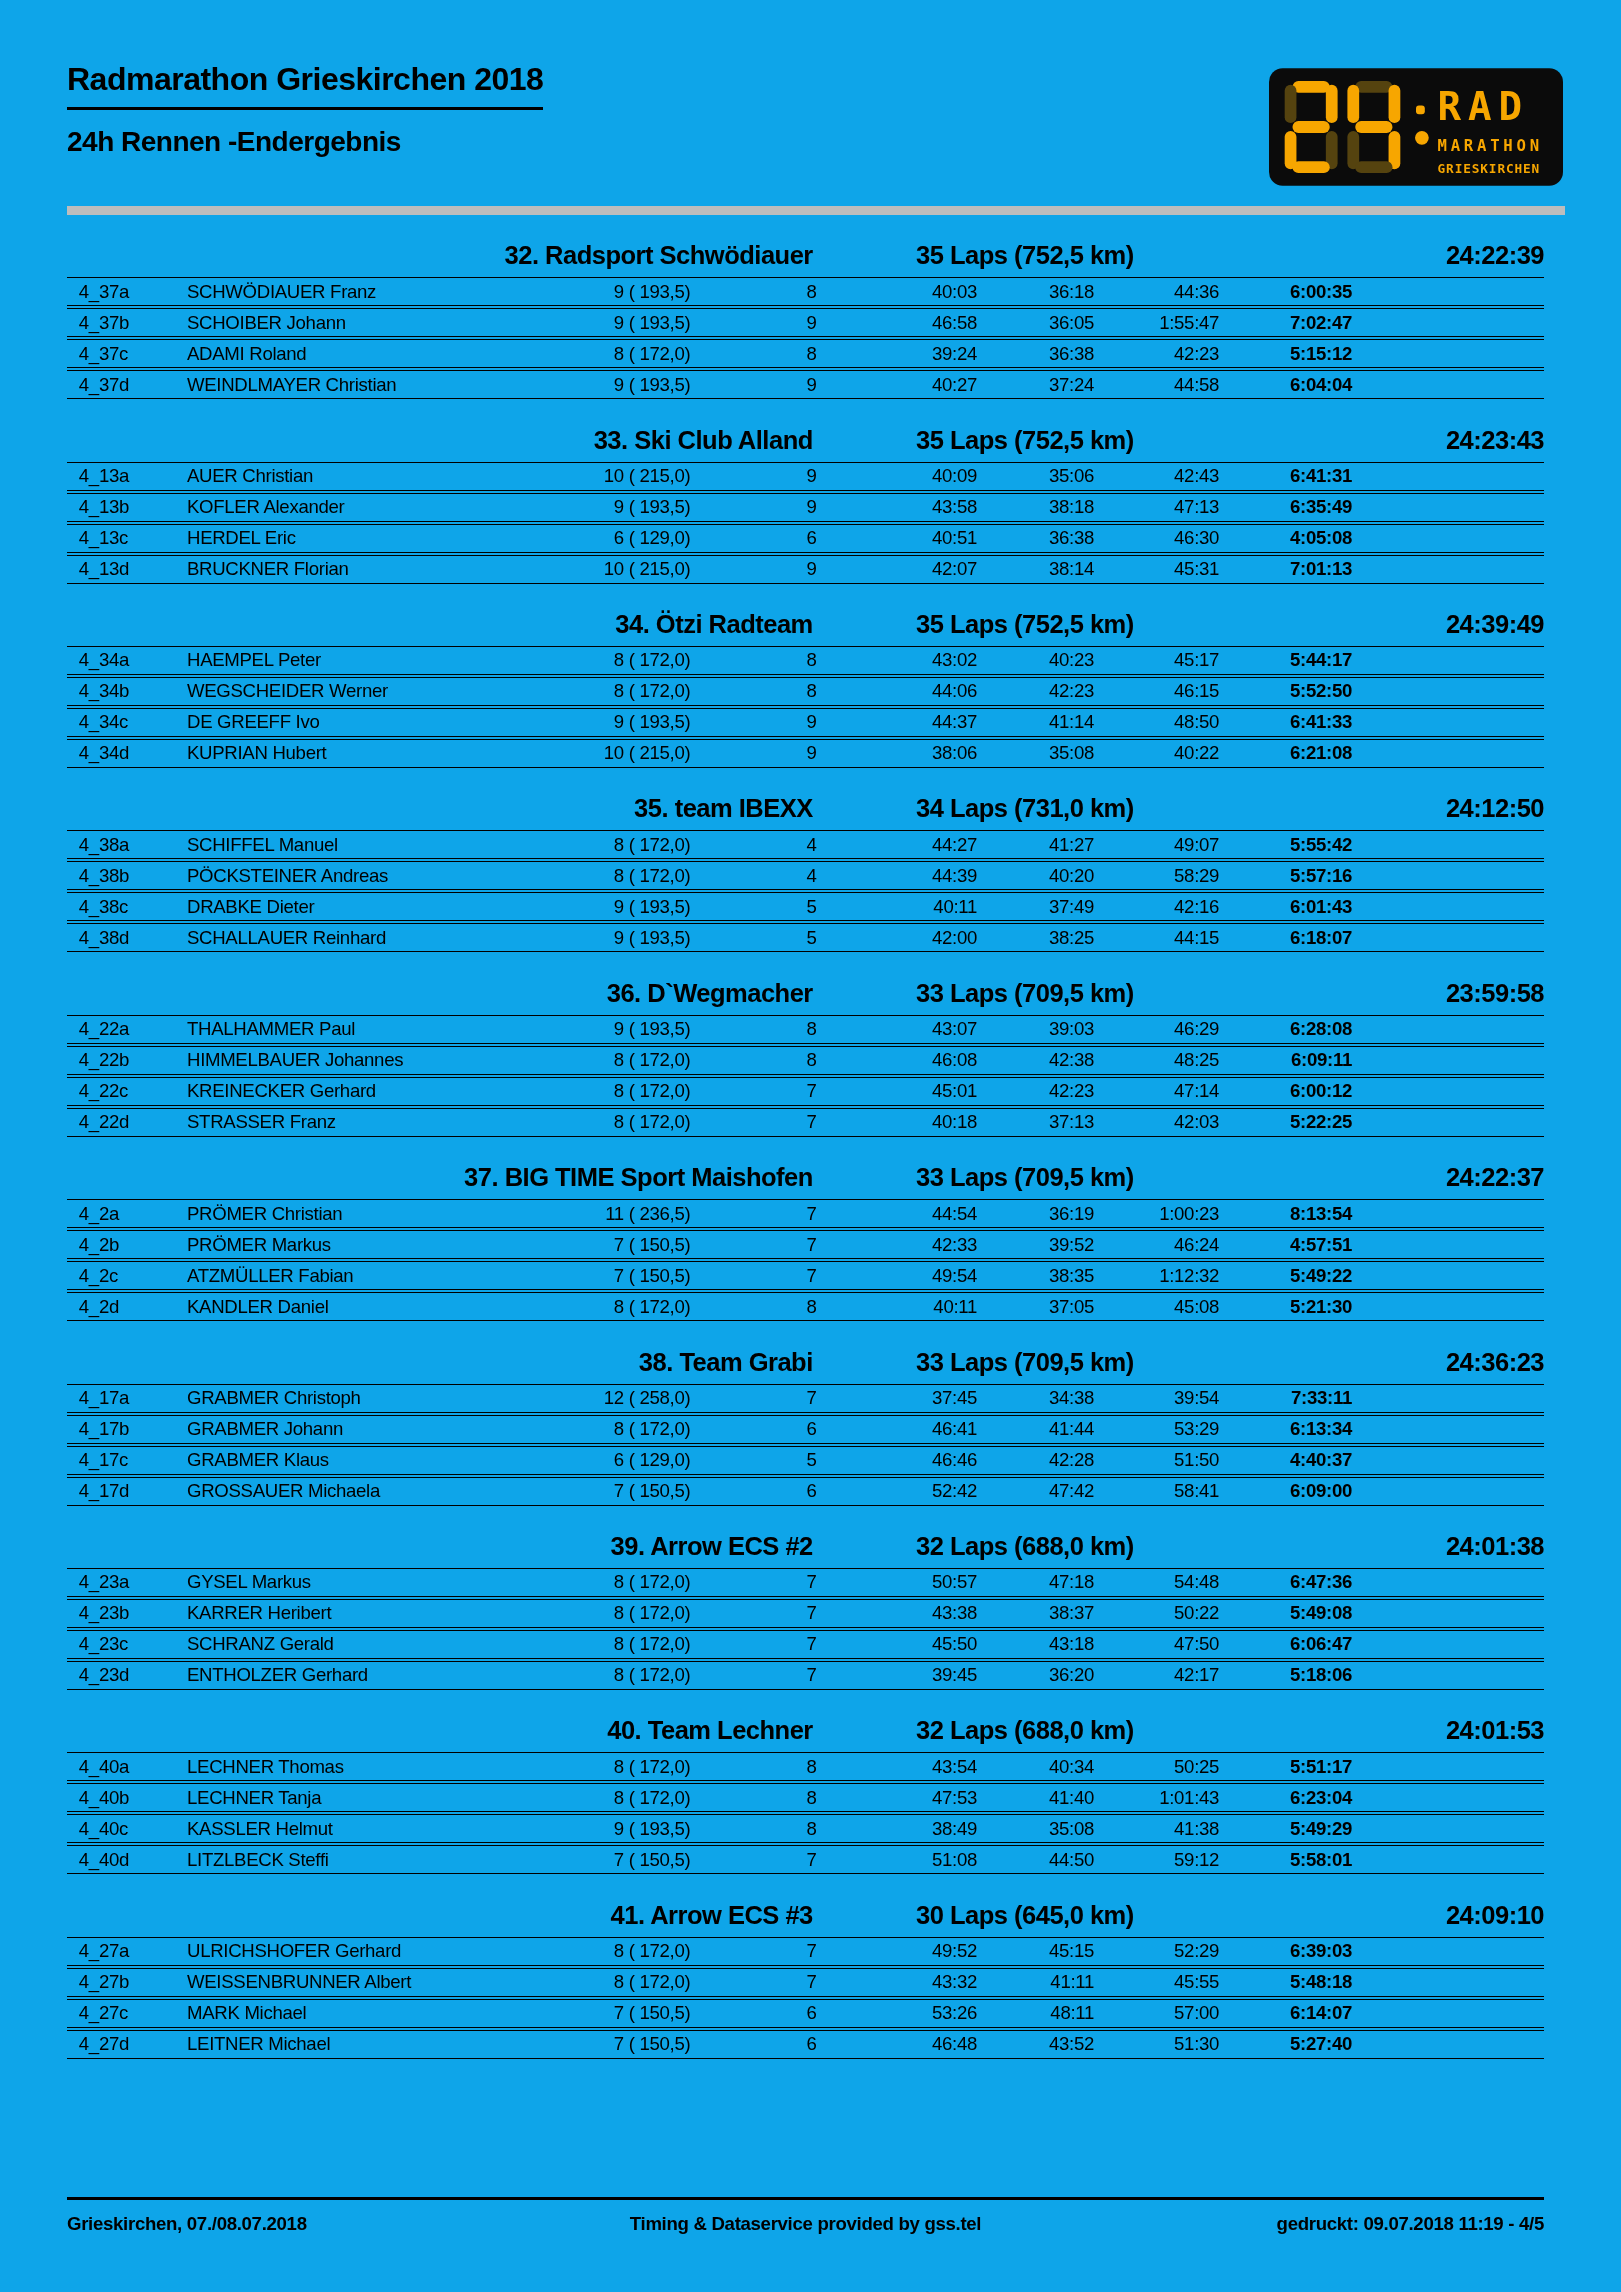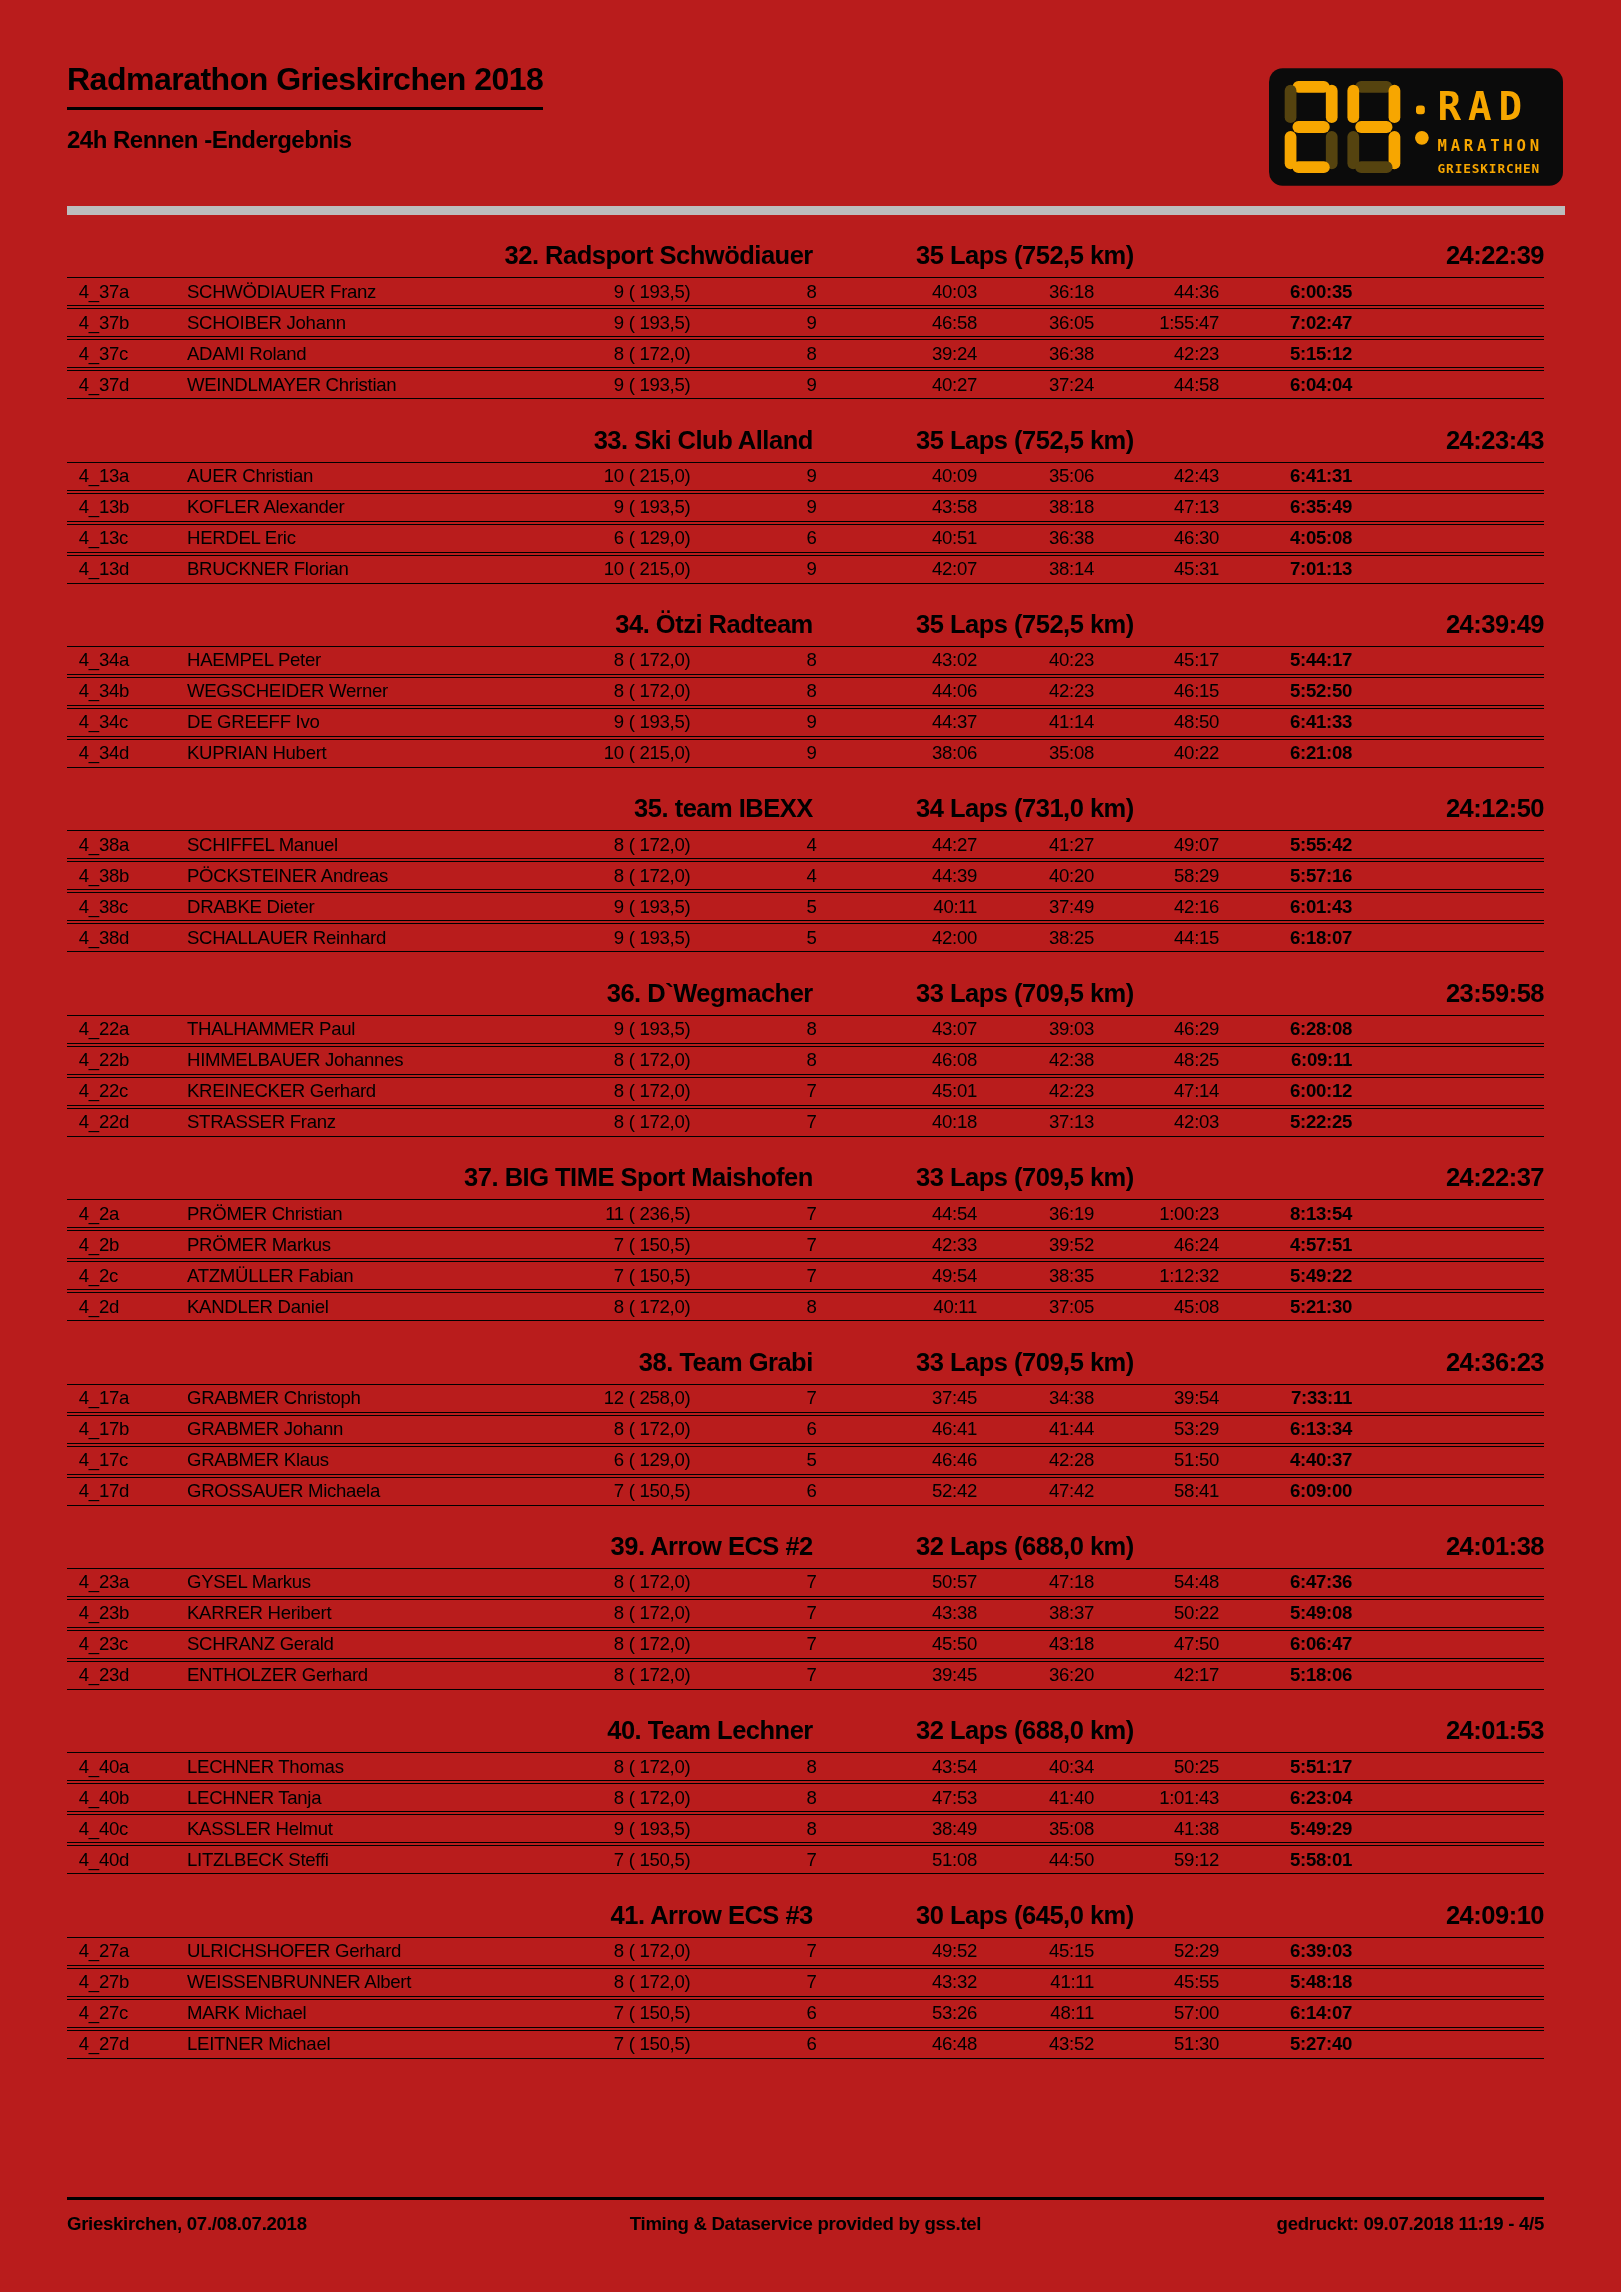--- a/index.html
+++ b/index.html
@@ -2,29 +2,29 @@
 <html style="--seg-lit: #F7A600; --seg-dim: #55430F;"><head>
 <meta charset="utf-8">
 <style>
   * { margin:0; padding:0; box-sizing:border-box; }
   html,body { background:#ffffff; }
   body {
     width:1621px; height:2293px; position:relative;
     font-family:"Liberation Sans", sans-serif; color:#000;
     letter-spacing:-0.3px;
   }
-  .page { position:absolute; inset:0; background:#b91c1c; }
+  .page { position:absolute; inset:0; background:#0ea5e9; }
 
   
   .doc-header { position:absolute; top:61px; left:67px; right:63px; }
   .doc-title {
     display:inline-block; font-size:32px; font-weight:bold;
     border-bottom:3.9px solid #000; padding-bottom:8.8px; letter-spacing:-0.5px;
   }
-  .doc-subtitle { margin-top:16.7px; font-size:24px; font-weight:bold; letter-spacing:-0.5px; }
+  .doc-subtitle { margin-top:16.7px; font-size:28px; font-weight:bold; letter-spacing:-0.5px; }
 
   
   .logo { position:absolute; top:68px; right:58px; width:294px; height:118px; }
   .logo svg { display:block; }
   .seg-lit   { fill:var(--seg-lit,#F7A600); }
   .seg-dim   { fill:var(--seg-dim,#55430F); }
   .logo-text { fill:var(--seg-lit,#F7A600); font-family:"DejaVu Sans Mono", monospace; font-weight:bold; }
 
   
   .table-area { position:absolute; top:206px; left:67px; width:1498px; }

